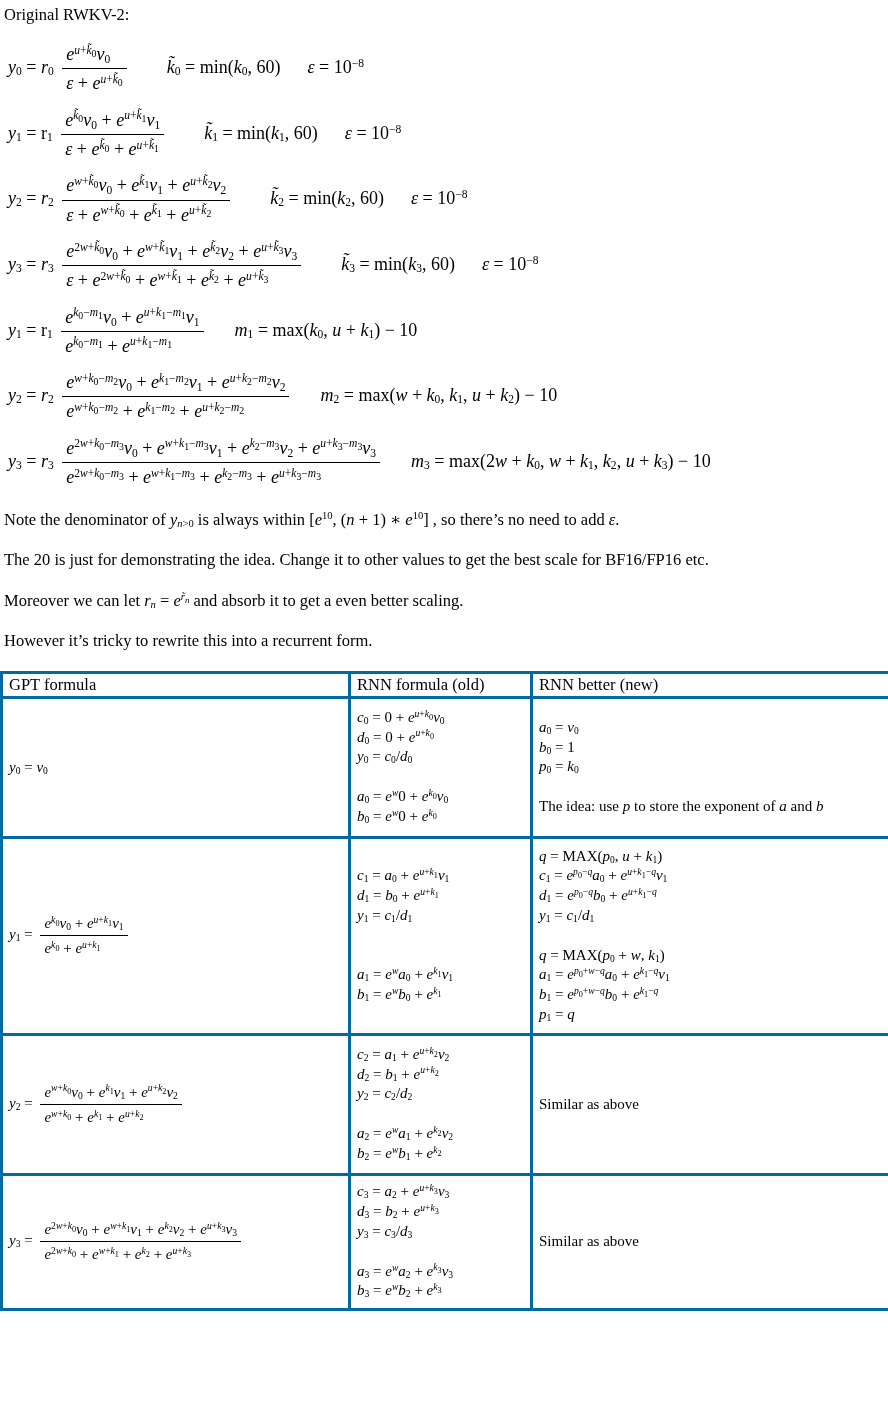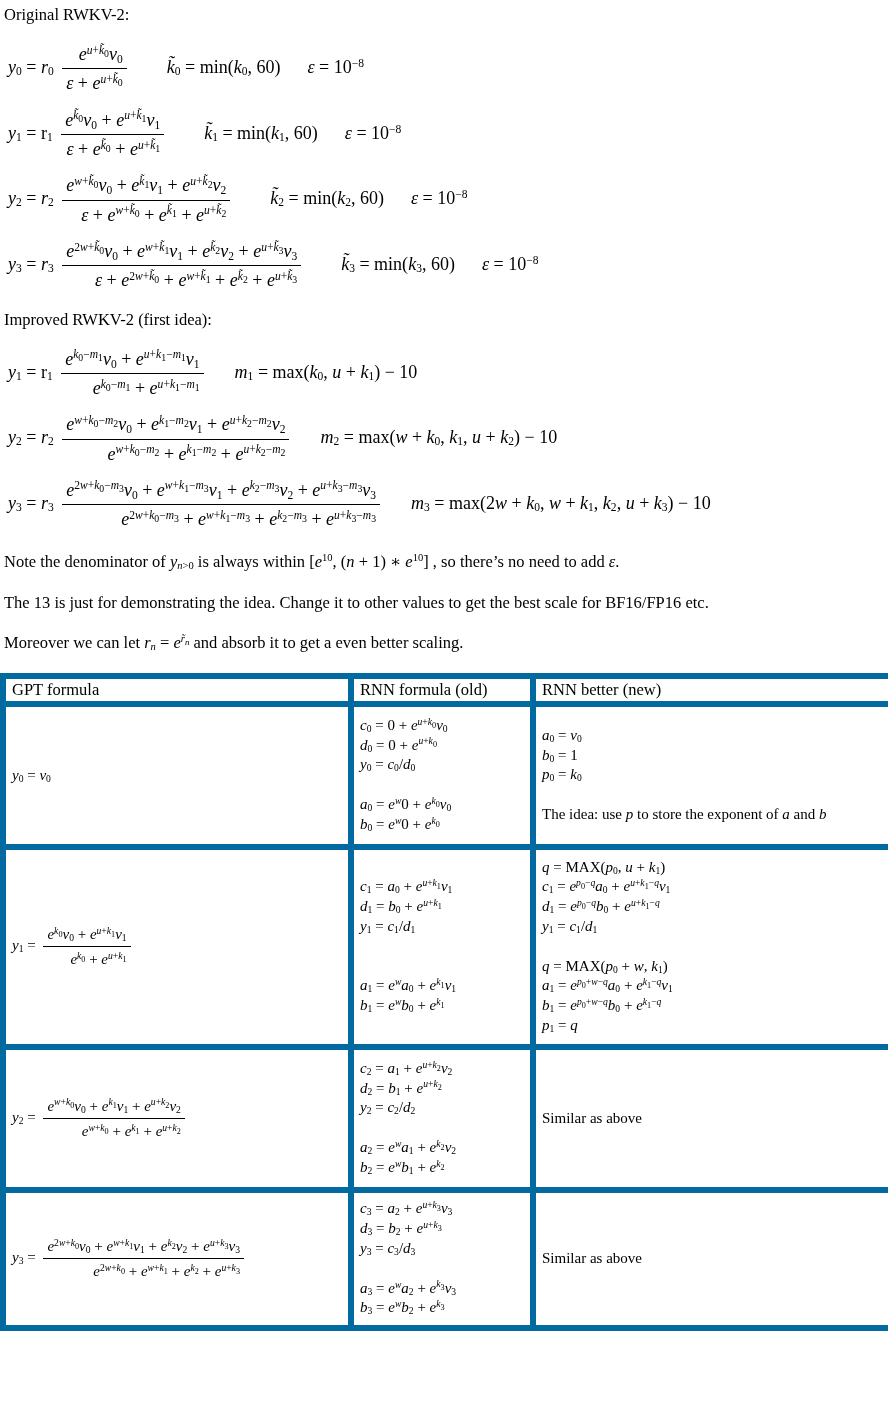--- a/index.html
+++ b/index.html
@@ -24,34 +24,34 @@
   sup sub, sub sub { font-size: 0.85em; vertical-align: -0.35em; }
   .eq {
     font-size: 18px;
     margin: 10px 0 10px 8px;
     white-space: nowrap;
   }
   .eq.plain { margin: 20px 0 20px 8px; }
   .fr {
     display: inline-block;
     vertical-align: middle;
-    text-align: right;
+    text-align: left;
     margin: 0 4px;
   }
   .fr .fn { display: block; padding: 1px 4px 2px; border-bottom: 1px solid #000; line-height: 1.35; }
   .fr .fd { display: block; padding: 2px 4px 1px; line-height: 1.35; }
   table.cmp {
     border-collapse: collapse;
     table-layout: fixed;
     width: 888px;
     margin-top: 12px;
     font-size: 15px;
   }
   table.cmp th, table.cmp td {
-    border: 6px solid #0369a1;
+    border: 3px solid #0369a1;
     padding: 2px 6px;
     text-align: left;
     vertical-align: middle;
     font-weight: normal;
     overflow: hidden;
     margin-left: 30px;
   }
   table.cmp th { font-size: 16.5px; height: 20px; padding: 1px 6px; }
   .ln { min-height: 1.32em; line-height: 1.32; white-space: nowrap; }
   td.gpt { white-space: nowrap; }
@@ -65,29 +65,29 @@
 
 <div class="doc">
 
   <p class="body-text first">Original RWKV-2:</p>
 
   <div class="eq"><i>y</i><sub>0</sub> = <i>r</i><sub>0</sub> <span class="fr"><span class="fn"><i>e</i><sup><i>u</i>+<i>k̃</i><sub>0</sub></sup><i>v</i><sub>0</sub></span><span class="fd"><i>ε</i> + <i>e</i><sup><i>u</i>+<i>k̃</i><sub>0</sub></sup></span></span>  <i>k̃</i><sub>0</sub> = min(<i>k</i><sub>0</sub>, 60)  <i>ε</i> = 10<sup>−8</sup></div>
   <div class="eq"><i>y</i><sub>1</sub> = r<sub>1</sub> <span class="fr"><span class="fn"><i>e</i><sup><i>k̃</i><sub>0</sub></sup><i>v</i><sub>0</sub> + <i>e</i><sup><i>u</i>+<i>k̃</i><sub>1</sub></sup><i>v</i><sub>1</sub></span><span class="fd"><i>ε</i> + <i>e</i><sup><i>k̃</i><sub>0</sub></sup> + <i>e</i><sup><i>u</i>+<i>k̃</i><sub>1</sub></sup></span></span>  <i>k̃</i><sub>1</sub> = min(<i>k</i><sub>1</sub>, 60)  <i>ε</i> = 10<sup>−8</sup></div>
   <div class="eq"><i>y</i><sub>2</sub> = <i>r</i><sub>2</sub> <span class="fr"><span class="fn"><i>e</i><sup><i>w</i>+<i>k̃</i><sub>0</sub></sup><i>v</i><sub>0</sub> + <i>e</i><sup><i>k̃</i><sub>1</sub></sup><i>v</i><sub>1</sub> + <i>e</i><sup><i>u</i>+<i>k̃</i><sub>2</sub></sup><i>v</i><sub>2</sub></span><span class="fd"><i>ε</i> + <i>e</i><sup><i>w</i>+<i>k̃</i><sub>0</sub></sup> + <i>e</i><sup><i>k̃</i><sub>1</sub></sup> + <i>e</i><sup><i>u</i>+<i>k̃</i><sub>2</sub></sup></span></span>  <i>k̃</i><sub>2</sub> = min(<i>k</i><sub>2</sub>, 60)  <i>ε</i> = 10<sup>−8</sup></div>
   <div class="eq"><i>y</i><sub>3</sub> = <i>r</i><sub>3</sub> <span class="fr"><span class="fn"><i>e</i><sup>2<i>w</i>+<i>k̃</i><sub>0</sub></sup><i>v</i><sub>0</sub> + <i>e</i><sup><i>w</i>+<i>k̃</i><sub>1</sub></sup><i>v</i><sub>1</sub> + <i>e</i><sup><i>k̃</i><sub>2</sub></sup><i>v</i><sub>2</sub> + <i>e</i><sup><i>u</i>+<i>k̃</i><sub>3</sub></sup><i>v</i><sub>3</sub></span><span class="fd"><i>ε</i> + <i>e</i><sup>2<i>w</i>+<i>k̃</i><sub>0</sub></sup> + <i>e</i><sup><i>w</i>+<i>k̃</i><sub>1</sub></sup> + <i>e</i><sup><i>k̃</i><sub>2</sub></sup> + <i>e</i><sup><i>u</i>+<i>k̃</i><sub>3</sub></sup></span></span>  <i>k̃</i><sub>3</sub> = min(<i>k</i><sub>3</sub>, 60)  <i>ε</i> = 10<sup>−8</sup></div>
 
-  <p class="body-text heading2">Improved RWKV-2 (first idea):</p>
 
   <div class="eq"><i>y</i><sub>1</sub> = r<sub>1</sub> <span class="fr"><span class="fn"><i>e</i><sup><i>k</i><sub>0</sub>−<i>m</i><sub>1</sub></sup><i>v</i><sub>0</sub> + <i>e</i><sup><i>u</i>+<i>k</i><sub>1</sub>−<i>m</i><sub>1</sub></sup><i>v</i><sub>1</sub></span><span class="fd"><i>e</i><sup><i>k</i><sub>0</sub>−<i>m</i><sub>1</sub></sup> + <i>e</i><sup><i>u</i>+<i>k</i><sub>1</sub>−<i>m</i><sub>1</sub></sup></span></span>  <i>m</i><sub>1</sub> = max(<i>k</i><sub>0</sub>, <i>u</i> + <i>k</i><sub>1</sub>) − 10</div>
   <div class="eq"><i>y</i><sub>2</sub> = <i>r</i><sub>2</sub> <span class="fr"><span class="fn"><i>e</i><sup><i>w</i>+<i>k</i><sub>0</sub>−<i>m</i><sub>2</sub></sup><i>v</i><sub>0</sub> + <i>e</i><sup><i>k</i><sub>1</sub>−<i>m</i><sub>2</sub></sup><i>v</i><sub>1</sub> + <i>e</i><sup><i>u</i>+<i>k</i><sub>2</sub>−<i>m</i><sub>2</sub></sup><i>v</i><sub>2</sub></span><span class="fd"><i>e</i><sup><i>w</i>+<i>k</i><sub>0</sub>−<i>m</i><sub>2</sub></sup> + <i>e</i><sup><i>k</i><sub>1</sub>−<i>m</i><sub>2</sub></sup> + <i>e</i><sup><i>u</i>+<i>k</i><sub>2</sub>−<i>m</i><sub>2</sub></sup></span></span>  <i>m</i><sub>2</sub> = max(<i>w</i> + <i>k</i><sub>0</sub>, <i>k</i><sub>1</sub>, <i>u</i> + <i>k</i><sub>2</sub>) − 10</div>
   <div class="eq"><i>y</i><sub>3</sub> = <i>r</i><sub>3</sub> <span class="fr"><span class="fn"><i>e</i><sup>2<i>w</i>+<i>k</i><sub>0</sub>−<i>m</i><sub>3</sub></sup><i>v</i><sub>0</sub> + <i>e</i><sup><i>w</i>+<i>k</i><sub>1</sub>−<i>m</i><sub>3</sub></sup><i>v</i><sub>1</sub> + <i>e</i><sup><i>k</i><sub>2</sub>−<i>m</i><sub>3</sub></sup><i>v</i><sub>2</sub> + <i>e</i><sup><i>u</i>+<i>k</i><sub>3</sub>−<i>m</i><sub>3</sub></sup><i>v</i><sub>3</sub></span><span class="fd"><i>e</i><sup>2<i>w</i>+<i>k</i><sub>0</sub>−<i>m</i><sub>3</sub></sup> + <i>e</i><sup><i>w</i>+<i>k</i><sub>1</sub>−<i>m</i><sub>3</sub></sup> + <i>e</i><sup><i>k</i><sub>2</sub>−<i>m</i><sub>3</sub></sup> + <i>e</i><sup><i>u</i>+<i>k</i><sub>3</sub>−<i>m</i><sub>3</sub></sup></span></span>  <i>m</i><sub>3</sub> = max(2<i>w</i> + <i>k</i><sub>0</sub>, <i>w</i> + <i>k</i><sub>1</sub>, <i>k</i><sub>2</sub>, <i>u</i> + <i>k</i><sub>3</sub>) − 10</div>
 
   <p class="body-text">Note the denominator of <i>y</i><sub><i>n</i>&gt;0</sub> is always within [<i>e</i><sup>10</sup>, (<i>n</i> + 1) ∗ <i>e</i><sup>10</sup>] , so there’s no need to add <i>ε</i>.</p>
-  <p class="body-text">The 13 is just for demonstrating the idea. Change it to other values to get the best scale for BF16/FP16 etc.</p>
+  <p class="body-text">The 20 is just for demonstrating the idea. Change it to other values to get the best scale for BF16/FP16 etc.</p>
   <p class="body-text">Moreover we can let <i>r</i><sub><i>n</i></sub> = <i>e</i><sup><i>r̃</i><sub><i>n</i></sub></sup> and absorb it to get a even better scaling.</p>
+  <p class="body-text">However it’s tricky to rewrite this into a recurrent form.</p>
 
   <table class="cmp">
     <colgroup>
       <col style="width:348px">
       <col style="width:182px">
       <col style="width:358px">
     </colgroup>
     <thead>
       <tr>
         <th>GPT formula</th>

